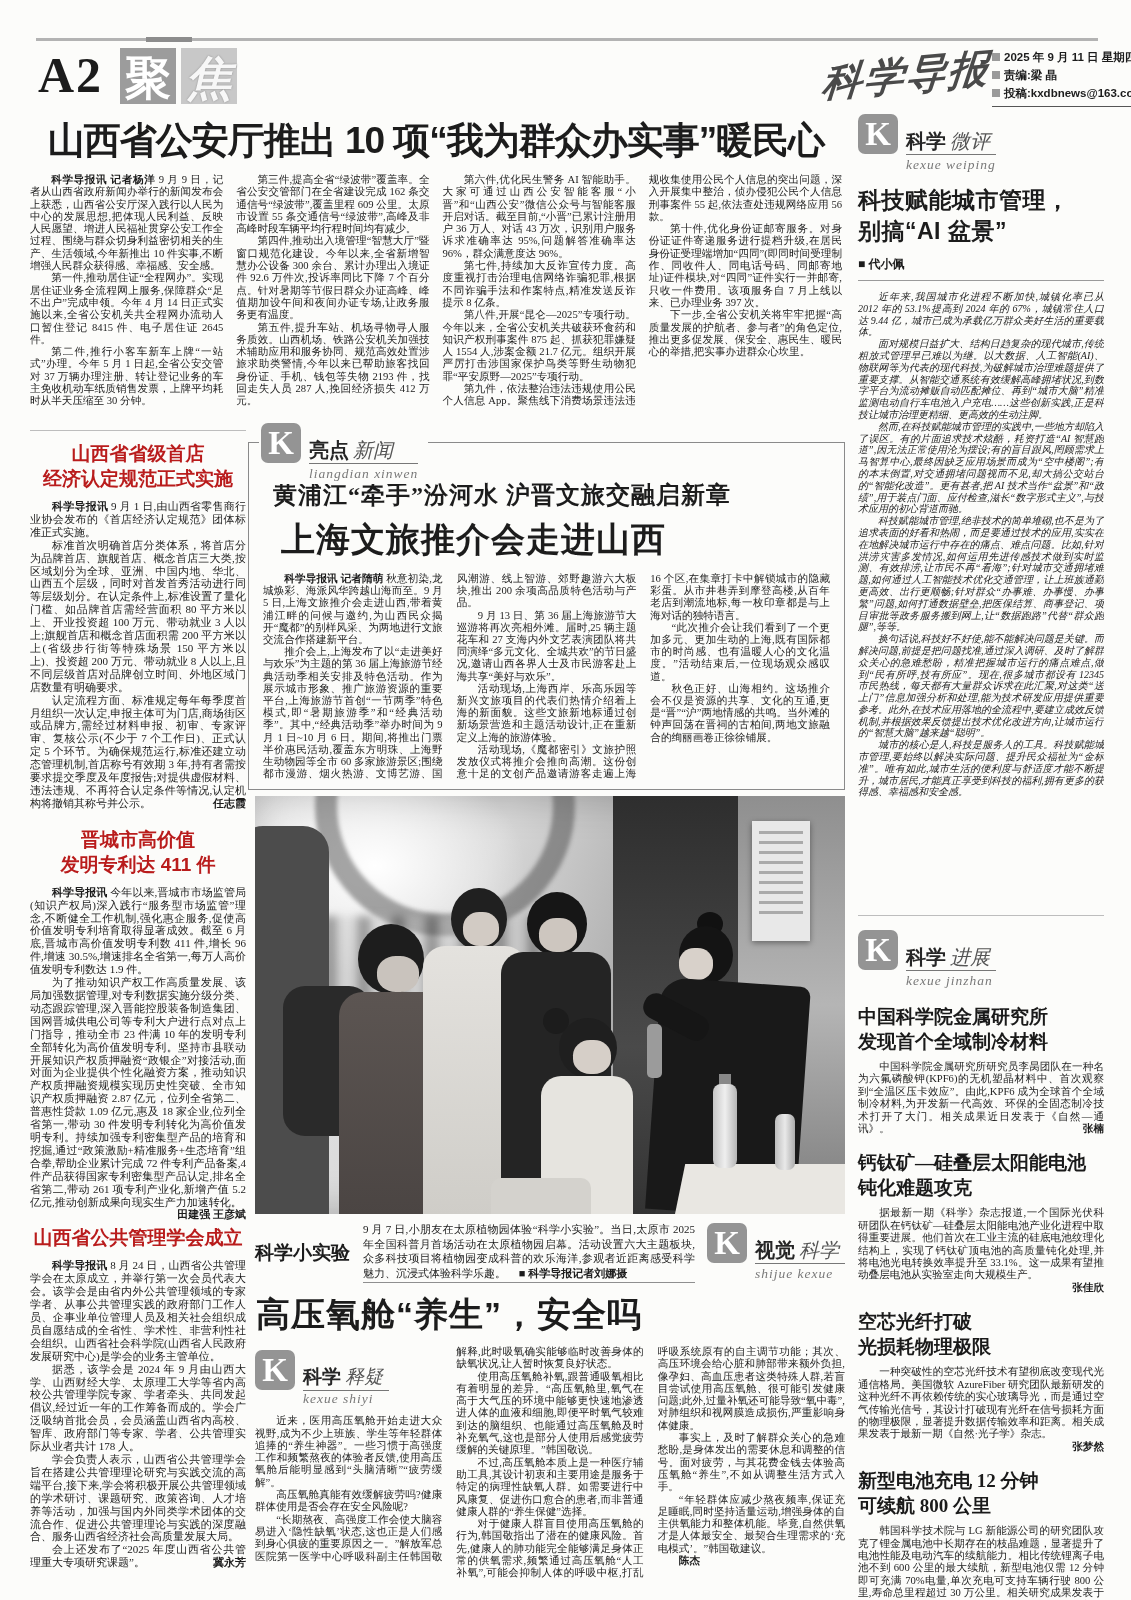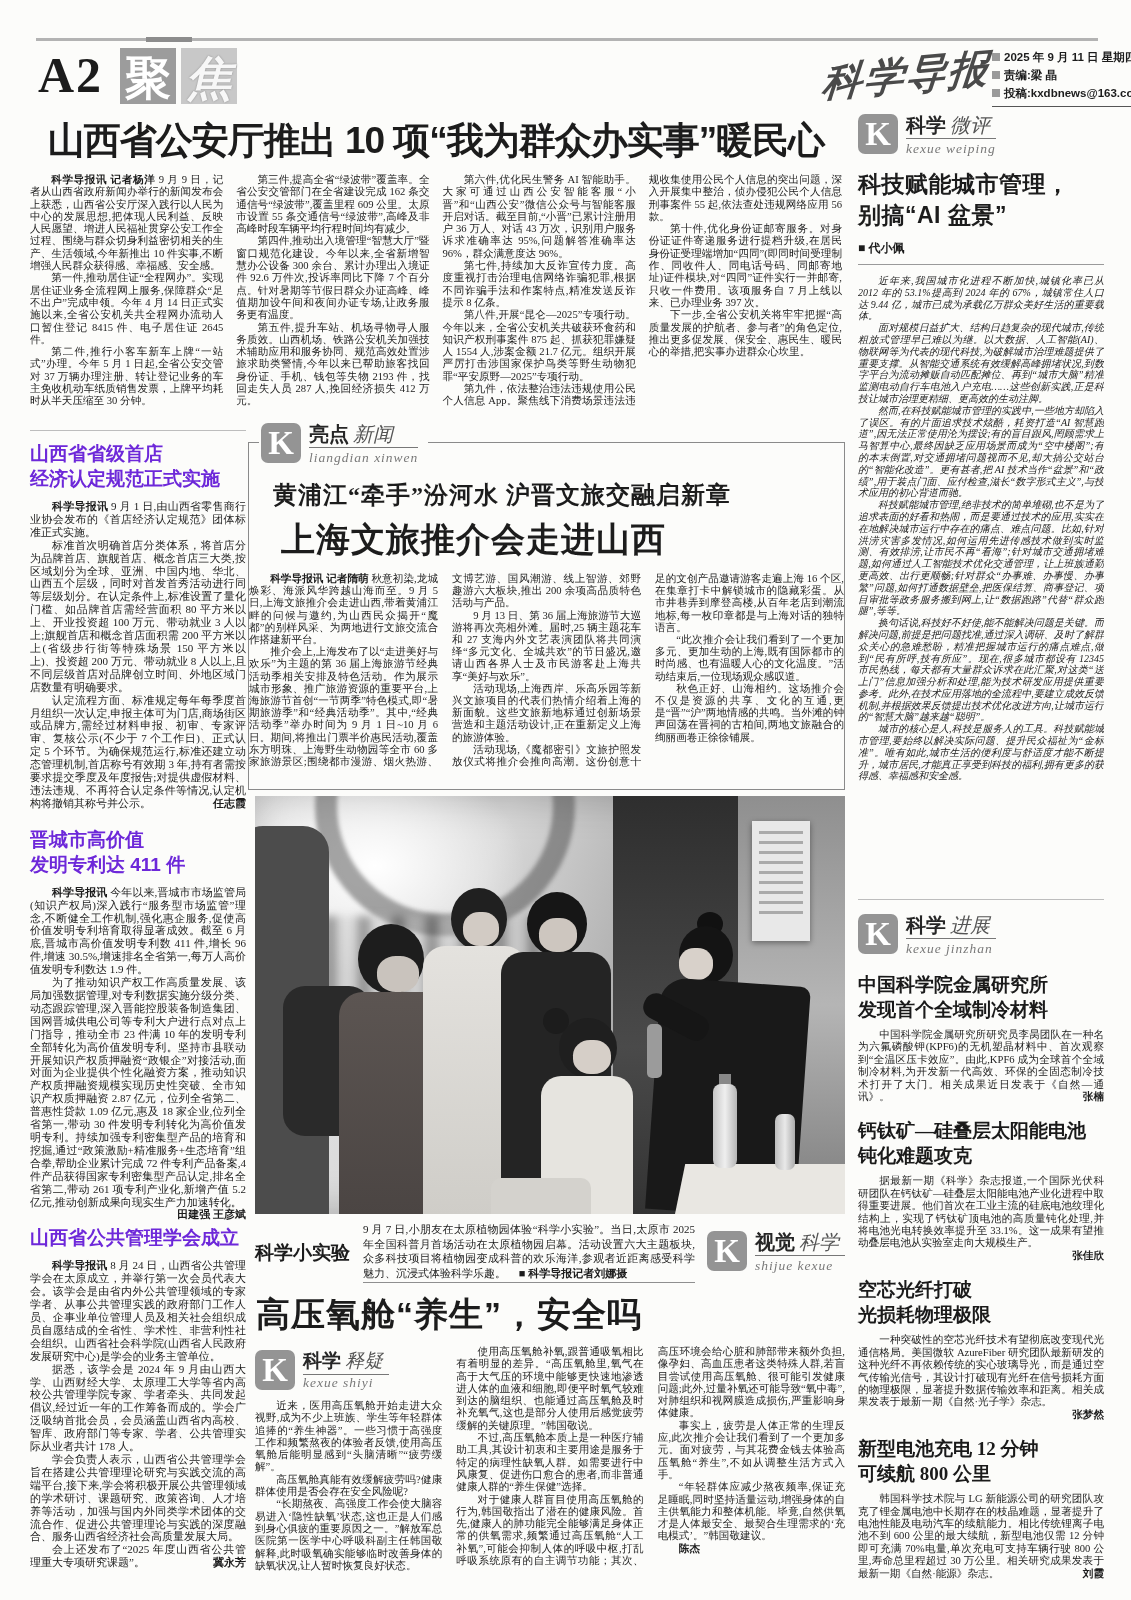--- a/index.html
+++ b/index.html
@@ -32,41 +32,41 @@
               font-size:37px; font-weight:900; letter-spacing:-1px; white-space:nowrap; }
   #topstory { position:absolute; left:30px; top:174px; width:812px; height:252px;
               column-count:4; column-gap:13px; font-size:10.6px; line-height:12.3px;
               text-align:justify; overflow:hidden; }
   p.np { text-indent:2em; text-align:justify; }
   .lede { font-weight:bold; }
 
   
   #sidebar { position:absolute; left:30px; top:430px; width:216px; border-top:1px solid #bdbdbd; padding-top:10px; }
   .sb-title { font-family:"Liberation Sans",sans-serif; font-weight:bold; font-size:19px; line-height:25px;
-              color:#6d28d9; margin-bottom:9px; }
+              color:#b91c1c; margin-bottom:9px;text-align:center; }
   .sb-body { font-size:11px; line-height:12.9px; }
   .sb-art { margin-bottom:17px; }
   .auth-inline { float:right; font-weight:bold; }
   .auth-block { display:block; text-align:right; font-weight:bold; text-indent:0; }
 
   
   #hlbox { position:absolute; left:248px; top:442px; width:597px; height:348px;
            border:1px solid #8a8a8a; background:#fcfcfa; }
   .kbadge { display:flex; align-items:flex-start; }
   .ktile { width:40px; height:40px; flex:0 0 40px; background:#949494; border-radius:7px; color:#fff;
            display:grid; place-items:center; font-size:33px; font-weight:bold; }
   .klabels { margin-left:8px; }
-  .krow { font-size:20px; line-height:22px; border-bottom:1.5px solid #777; padding:0 6px 2px 0; white-space:nowrap; }
+  .krow { font-size:20px; line-height:22px; border-bottom:1.5px solid #777; padding:0 6px 2px 0; white-space:nowrap;margin-top:16px; }
   .kbold { font-family:"Liberation Sans",sans-serif; font-weight:bold; color:#262626; }
   .kscript { font-style:italic; color:#555; margin-left:4px; }
   .kpinyin { font-style:italic; color:#787878; font-size:13.5px; letter-spacing:1px; margin-top:2px; }
   #hlbadge { position:absolute; top:-22px; left:10px; background:#fcfcfa; padding:2px 10px 2px 2px; }
   #hlkicker { margin:36px 0 6px 24px; font-size:24px; font-weight:600; letter-spacing:1px; }
   #hltitle { margin:0 0 10px 32px; font-size:34px; font-weight:900; letter-spacing:1px; }
-  #hlbody { margin:0 0; height:212px; column-count:3; column-gap:14px;
+  #hlbody { margin:0 14px; height:212px; column-count:3; column-gap:14px;
             font-size:10.6px; line-height:12.2px; overflow:hidden; }
 
   
   #photo { position:absolute; left:255px; top:796px; width:590px; height:418px; overflow:hidden;
            background:linear-gradient(110deg,#ededed 0%,#d8d8d8 35%,#9f9f9f 68%,#6e6e6e 100%);
            box-shadow:inset 0 0 40px rgba(0,0,0,.25); }
   #photo div { position:absolute; }
   .ph-light { left:-30px; top:-40px; width:300px; height:220px; background:radial-gradient(closest-side,#fff,rgba(255,255,255,0)); }
   .ph-arc { left:60px; top:-120px; width:260px; height:260px; border-radius:50%; border:22px solid rgba(60,60,60,.45); filter:blur(2px); }
   .ph-crowd { left:0; top:120px; width:290px; height:90px;
@@ -280,21 +280,21 @@
       <div class="krow"><span class="kbold">科学</span><span class="kscript">释疑</span></div>
       <div class="kpinyin">kexue shiyi</div>
     </div>
   </div>
   <p class="np">近来，医用高压氧舱开始走进大众视野,成为不少上班族、学生等年轻群体追捧的“养生神器”。一些习惯于高强度工作和频繁熬夜的体验者反馈,使用高压氧舱后能明显感到“头脑清晰”“疲劳缓解”。</p>
   <p class="np">高压氧舱真能有效缓解疲劳吗?健康群体使用是否会存在安全风险呢?</p>
   <p class="np">“长期熬夜、高强度工作会使大脑容易进入‘隐性缺氧’状态,这也正是人们感到身心俱疲的重要原因之一。”解放军总医院第一医学中心呼吸科副主任韩国敬解释,此时吸氧确实能够临时改善身体的缺氧状况,让人暂时恢复良好状态。</p>
   <p class="np">使用高压氧舱补氧,跟普通吸氧相比有着明显的差异。“高压氧舱里,氧气在高于大气压的环境中能够更快速地渗透进人体的血液和细胞,即便平时氧气较难到达的脑组织、也能通过高压氧舱及时补充氧气,这也是部分人使用后感觉疲劳缓解的关键原理。”韩国敬说。</p>
   <p class="np">不过,高压氧舱本质上是一种医疗辅助工具,其设计初衷和主要用途是服务于特定的病理性缺氧人群。如需要进行中风康复、促进伤口愈合的患者,而非普通健康人群的“养生保健”选择。</p>
   <p class="np">对于健康人群盲目使用高压氧舱的行为,韩国敬指出了潜在的健康风险。首先,健康人的肺功能完全能够满足身体正常的供氧需求,频繁通过高压氧舱“人工补氧”,可能会抑制人体的呼吸中枢,打乱呼吸系统原有的自主调节功能；其次、高压环境会给心脏和肺部带来额外负担,像孕妇、高血压患者这类特殊人群,若盲目尝试使用高压氧舱、很可能引发健康问题;此外,过量补氧还可能导致“氧中毒”,对肺组织和视网膜造成损伤,严重影响身体健康。</p>
-  <p class="np">事实上，疲劳是人体正常的生理反应,此次推介会让我们看到了一个更加多元。面对疲劳，与其花费金钱去体验高压氧舱“养生”,不如从调整生活方式入手。</p>
+  <p class="np">事实上，及时了解群众关心的急难愁盼,是身体发出的需要休息和调整的信号。面对疲劳，与其花费金钱去体验高压氧舱“养生”,不如从调整生活方式入手。</p>
   <p class="np">“年轻群体应减少熬夜频率,保证充足睡眠,同时坚持适量运动,增强身体的自主供氧能力和整体机能。毕竟,自然供氧才是人体最安全、最契合生理需求的‘充电模式’。”韩国敬建议。</p>
   <p class="np auth-block">陈杰</p>
 </div>
 
 <div id="rightcol">
   <div class="kbadge">
     <div class="ktile">K</div>
     <div class="klabels">
       <div class="krow"><span class="kbold">科学</span><span class="kscript">微评</span></div>
       <div class="kpinyin">kexue weiping</div>

